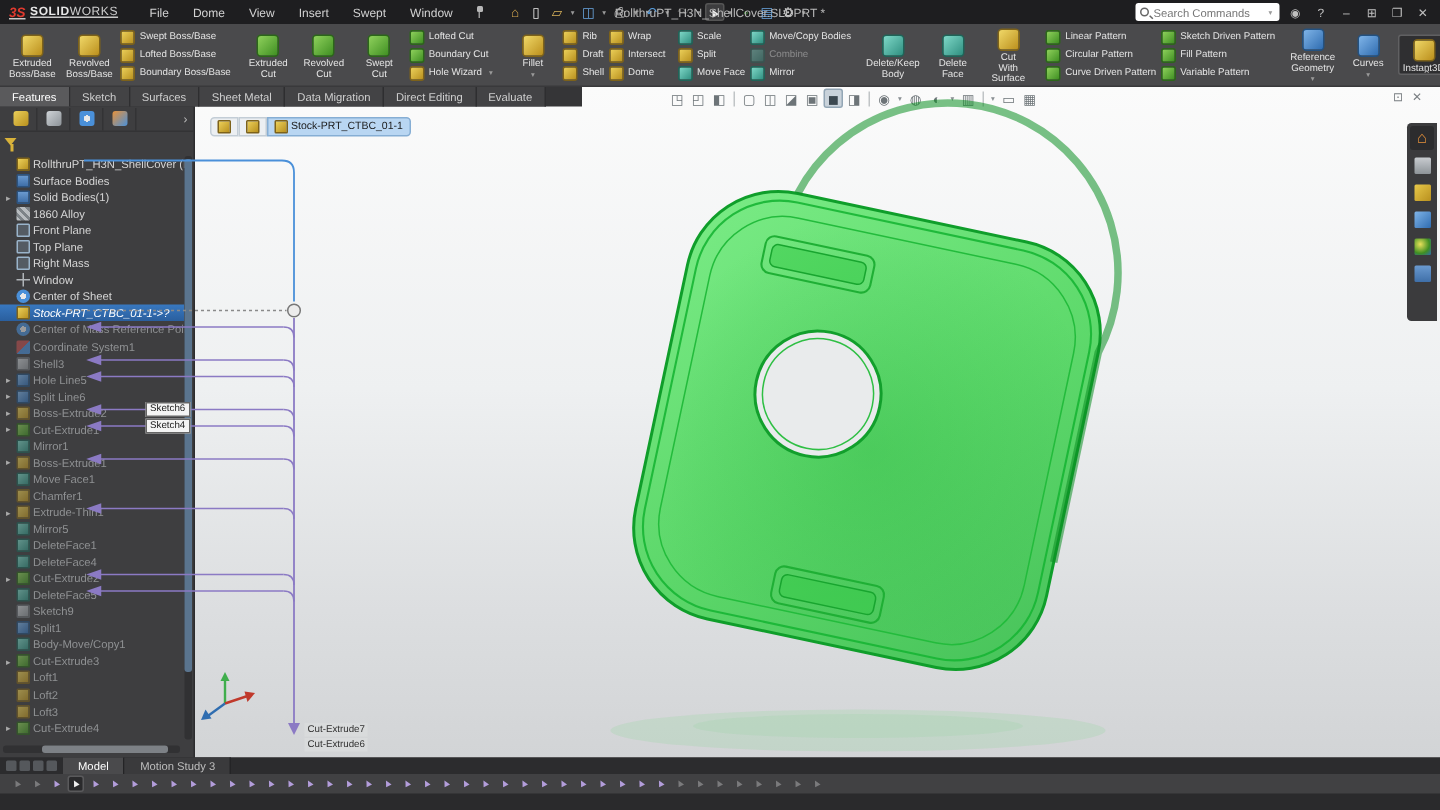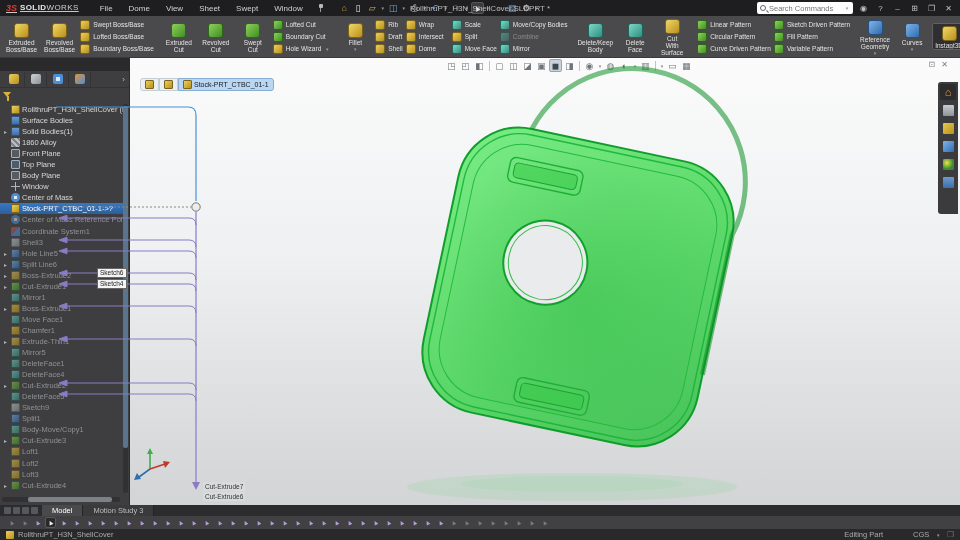--- a/index.html
+++ b/index.html
@@ -79,21 +79,21 @@
   .lpi .sq{width:10px;height:10px;border-radius:2px;}
   .lp-more{margin-left:auto;color:#bbb;font-size:8px;padding-right:4px;}
   .filter-funnel{position:absolute;left:3px;top:21px;width:9px;height:9px;}
   .filter-funnel:before{content:"";position:absolute;left:0;top:0;border-left:4.5px solid transparent;border-right:4.5px solid transparent;border-top:5px solid #d8b23a;}
   .filter-funnel:after{content:"";position:absolute;left:3.5px;top:4px;width:2px;height:5px;background:#d8b23a;}
   .tree{position:absolute;left:0;top:33px;width:123px;bottom:10px;overflow:hidden;}
   .trow{display:flex;align-items:center;height:11.05px;padding-left:2px;gap:2px;color:#d6d6d6;font-size:7.5px;white-space:nowrap;}
   .trow .exp{width:7px;font-size:6px;color:#aaa;text-align:center;flex:0 0 7px;}
   .trow.dim{color:#8f9193;}
   .trow.dim .ti{opacity:.55;}
-  .trow.selected{background:linear-gradient(180deg,#3878c0,#2a5f9e);color:#fff;}
+  .trow.selected{background:linear-gradient(180deg,#3878c0,#2a5f9e);color:#fff;font-style:italic;}
   .ti{width:9px;height:9px;border-radius:1px;flex:0 0 9px;background:#888;}
   .ti-part{background:linear-gradient(135deg,#ecd05a,#b8901e);border:1px solid #7d621a;}
   .ti-folder{background:linear-gradient(180deg,#6a9ad0,#3f6fa8);border:1px solid #2c537f;}
   .ti-material{background:repeating-linear-gradient(45deg,#b8bcc0 0 2px,#7d8388 2px 4px);}
   .ti-plane{background:rgba(150,180,205,.25);border:1px solid #9ab4cb;}
   .ti-origin{background:transparent;position:relative;}
   .ti-origin:before{content:"";position:absolute;left:4px;top:0;width:1px;height:9px;background:#b0b4b8;}
   .ti-origin:after{content:"";position:absolute;left:0;top:4px;width:9px;height:1px;background:#b0b4b8;}
   .ti-com{background:radial-gradient(circle at 50% 50%,#e8e8e8 0 30%,#4a90d9 30% 100%);border-radius:50%;}
   .ti-csys{background:linear-gradient(135deg,#c05050 50%,#4a90d9 50%);}
@@ -145,21 +145,21 @@
 
   <div class="titlebar">
     <div class="logo">
       <span class="mark">3S</span>
       <span class="word"><b>SOLID</b><span>WORKS</span></span>
     </div>
     <div class="menus" id="menus">
         <span class="menu-item">File</span>
         <span class="menu-item">Dome</span>
         <span class="menu-item">View</span>
-        <span class="menu-item">Sheet</span>
+        <span class="menu-item">Insert</span>
         <span class="menu-item">Swept</span>
         <span class="menu-item">Window</span>
       </div>
     <span class="pin"></span>
     <div class="qat" id="qat">
         <span class="qi">
           <span style="color: rgb(216, 169, 78);">⌂</span>
         </span>
         <span class="qi">
           <span style="color: rgb(232, 232, 232);">▯</span>
@@ -406,20 +406,29 @@
           <span class="caret">▾</span>
         </div>
         <div class="rbig active">
           <span class="ric-big "></span>
           <div class="lab">Instant3D</div>
         </div>
       </div>
     </div>
   <div class="collapse-chev">⌃</div>
 
+  <div class="tabrow" id="tabrow">
+      <div class="ctab active">Features</div>
+      <div class="ctab">Sketch</div>
+      <div class="ctab">Surfaces</div>
+      <div class="ctab">Sheet Metal</div>
+      <div class="ctab">Data Migration</div>
+      <div class="ctab">Direct Editing</div>
+      <div class="ctab">Evaluate</div>
+    </div>
 
   <div class="viewport">
     <div class="hud" id="hud">
         <span class="hudi">◳</span>
         <span class="hudi">◰</span>
         <span class="hudi">◧</span>
         <span class="sep"></span>
         <span class="hudi">▢</span>
         <span class="hudi">◫</span>
         <span class="hudi">◪</span>
@@ -500,31 +509,31 @@
           <span>Front Plane</span>
         </div>
         <div class="trow ">
           <span class="exp"></span>
           <span class="ti ti-plane"></span>
           <span>Top Plane</span>
         </div>
         <div class="trow ">
           <span class="exp"></span>
           <span class="ti ti-plane"></span>
-          <span>Body Plane</span>
+          <span>Right Mass</span>
         </div>
         <div class="trow ">
           <span class="exp"></span>
           <span class="ti ti-origin"></span>
           <span>Window</span>
         </div>
         <div class="trow ">
           <span class="exp"></span>
           <span class="ti ti-com"></span>
-          <span>Center of Mass</span>
+          <span>Center of Sheet</span>
         </div>
         <div class="trow selected">
           <span class="exp"></span>
           <span class="ti ti-gold"></span>
           <span>Stock-PRT_CTBC_01-1-&gt;?</span>
         </div>
         <div class="trow dim">
           <span class="exp"></span>
           <span class="ti ti-com"></span>
           <span>Center of Mass Reference Point1</span>
@@ -903,26 +912,14 @@
         <span class="cur">▲</span>
       </div>
       <div class="mi dim">
         <span class="cur">▲</span>
       </div>
       <div class="mi dim">
         <span class="cur">▲</span>
       </div>
     </div>
 
-  <div class="statusbar">
-    <span class="sb-doc-ico"></span>
-    <span>RollthruPT_H3N_ShellCover</span>
-    <div class="sb-right">
-      <span>Editing Part</span>
-      <div class="sb-units">
-        <span>CGS</span>
-        <span class="caret">▾</span>
-        <span style="color:#7a7c7e">❒</span>
-      </div>
-    </div>
-  </div>
 
 </div>
 
 </body></html>

